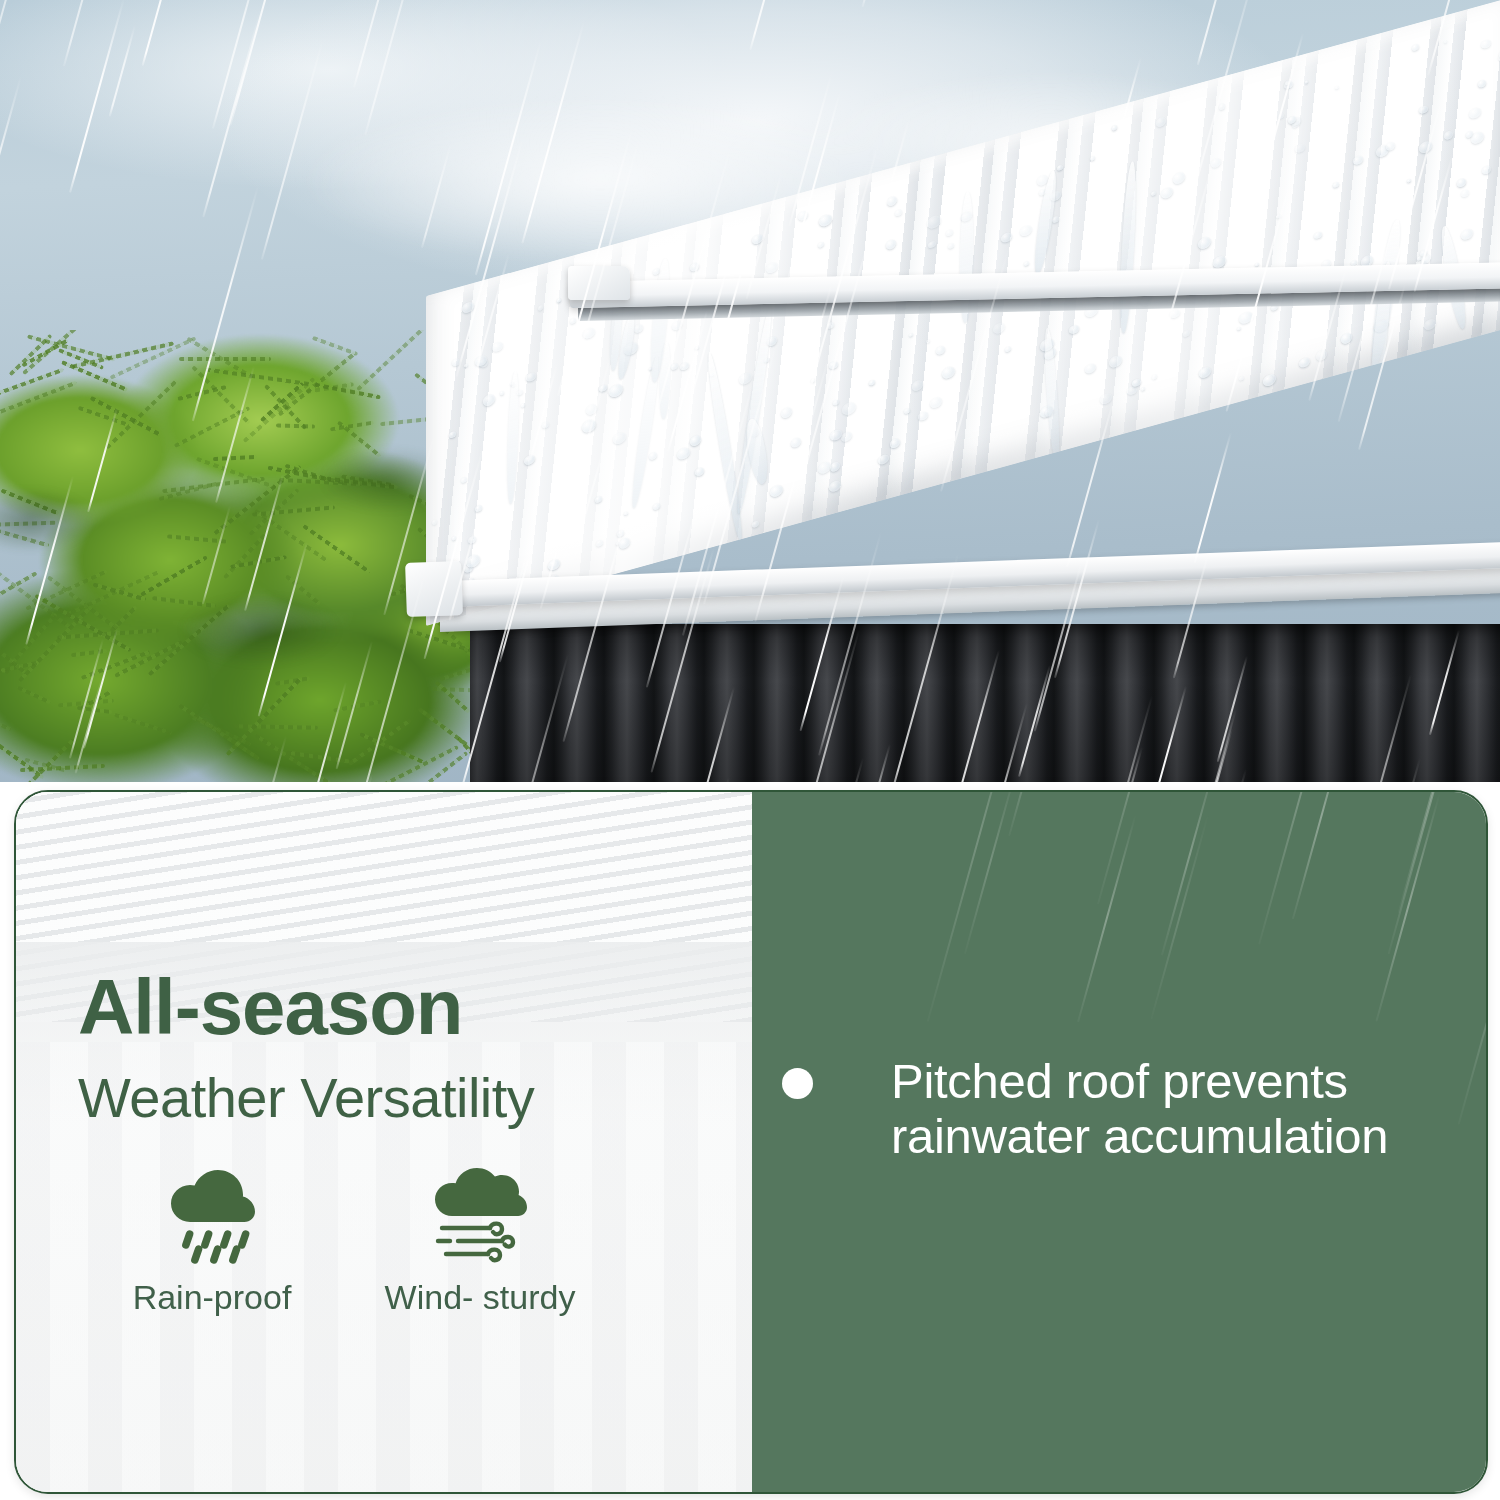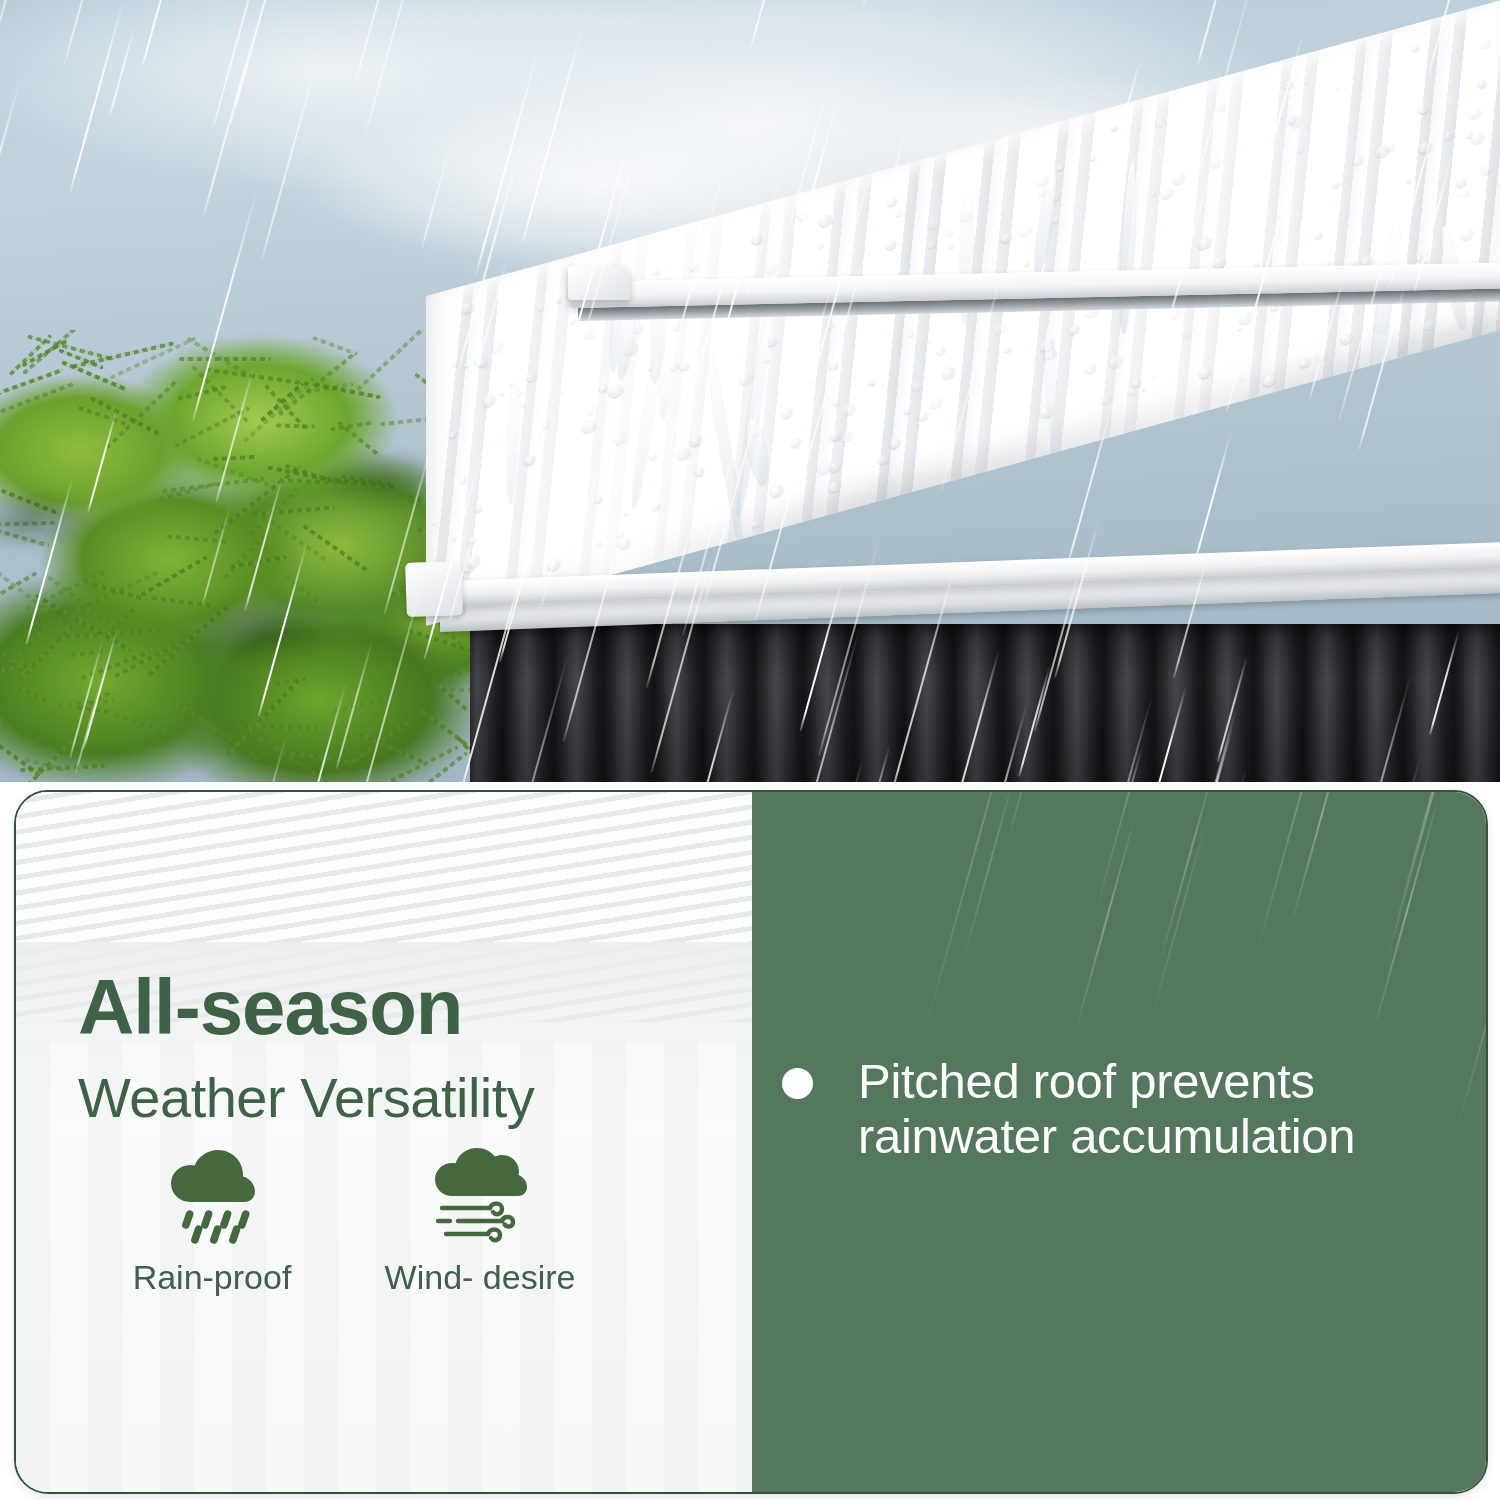--- a/index.html
+++ b/index.html
@@ -116,37 +116,37 @@
     background:linear-gradient(180deg,rgba(235,237,238,.9),rgba(251,252,252,0));}
   .card-left .vstripes{position:absolute;left:0;top:250px;width:100%;height:450px;
     background:repeating-linear-gradient(90deg,rgba(240,241,242,.8) 0 34px,rgba(251,252,252,.9) 34px 72px);
     opacity:.6;}
 
   .headline{position:absolute;left:62px;top:176px;font-size:78px;font-weight:bold;
     color:#3f6145;letter-spacing:-1px;line-height:1;}
   .subhead{position:absolute;left:62px;top:278px;font-size:56px;color:#3f6145;
     line-height:1;letter-spacing:-.5px;}
 
-  .feats{position:absolute;left:62px;top:350px;width:620px;display:flex;}
+  .feats{position:absolute;left:62px;top:370px;width:620px;display:flex;}
   .feat{width:268px;display:flex;flex-direction:column;align-items:center;}
   .feat .ic{height:104px;display:flex;align-items:flex-end;justify-content:center;}
   .feat .lbl{margin-top:12px;font-size:34px;color:#40604a;white-space:pre;}
 
   .card-right{position:absolute;left:736px;top:0;width:734px;height:100%;
     background:#55775e;overflow:hidden;}
   .card-right .rainfade{position:absolute;inset:0;pointer-events:none;opacity:.60;}
   .card-right .rainfade i{position:absolute;display:block;width:2.2px;border-radius:2px;
     background:linear-gradient(180deg,rgba(255,255,255,0),rgba(255,255,255,.85) 50%,rgba(255,255,255,.1));
     transform:rotate(15.5deg);transform-origin:top center;}
 
   .bullets{position:absolute;left:0;top:0;width:100%;height:100%;}
   .bullet{position:absolute;left:30px;width:690px;display:flex;align-items:flex-start;}
   .bullet .dot{flex:0 0 auto;width:31px;height:31px;border-radius:50%;background:#ffffff;margin-top:14px;}
   .bullet .txt{margin-left:45px;font-size:49px;line-height:1.12;color:#ffffff;letter-spacing:-.3px;}
-  .b1{top:44px;} .b2{top:262px;} .b3{top:488px;}
+  .b1{top:44px;} .b2{top:262px;gap:33px;} .b3{top:488px;}
   .b3 .txt{margin-left:58px;}
 </style>
 </head>
 <body>
 
 <div class="stage">
 
   <div class="photo">
     <div class="sky"></div>
     <div class="cloudband"></div>
@@ -652,21 +652,21 @@
                 <path d="M18 66h48"></path>
                 <path d="M66 66c2-6 12-6 12 1 0 5-6 7-9 3"></path>
                 <path d="M14 79h12"></path>
                 <path d="M34 79h44"></path>
                 <path d="M78 79c1.8-5.4 11-5.4 11 .9 0 4.6-5.5 6.4-8.2 2.7"></path>
                 <path d="M22 92h42"></path>
                 <path d="M64 92c2-6 12-6 12 1 0 5-6 7-9 3"></path>
               </g>
             </svg>
           </div>
-          <div class="lbl">Wind- desire</div>
+          <div class="lbl">Wind- sturdy</div>
         </div>
 
       </div>
     </div>
 
     <div class="card-right">
       <div class="rainfade" id="rainfade">
           <i style="left:465px;top:-39px;height:210px;opacity:0.53"></i>
           <i style="left:456px;top:19px;height:216px;opacity:0.28"></i>
           <i style="left:687px;top:-0px;height:238px;opacity:0.68"></i>

